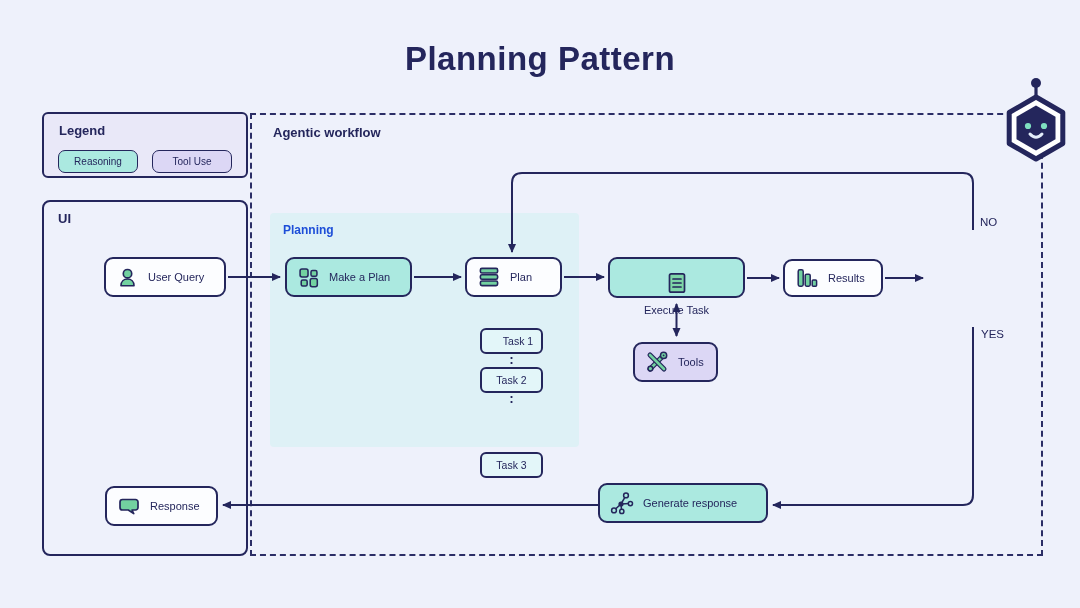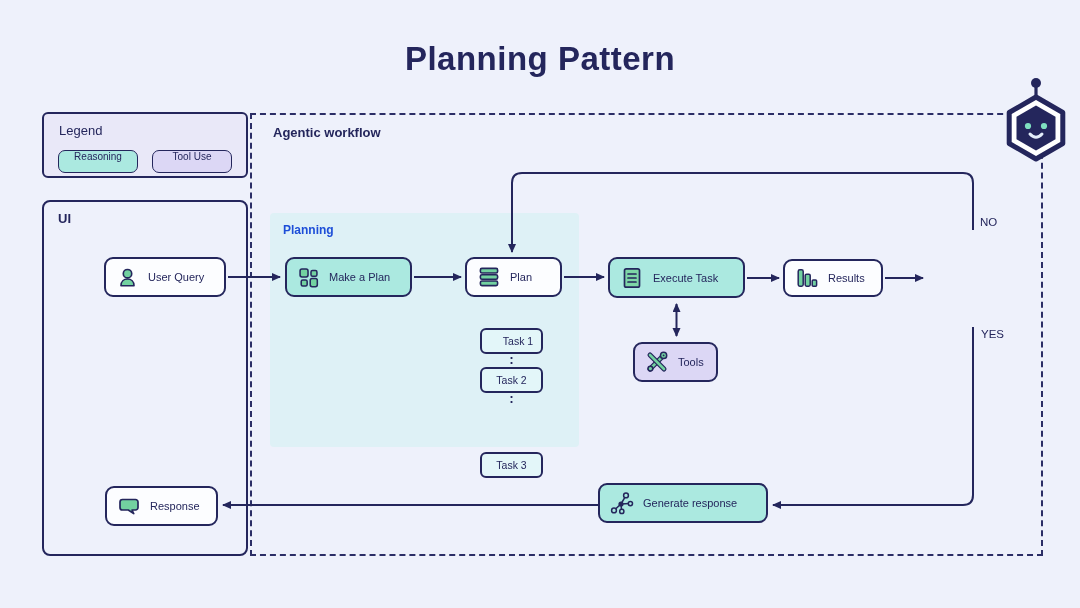--- a/index.html
+++ b/index.html
@@ -17,25 +17,25 @@
     position:absolute; top:40px; left:0; width:1080px;
     text-align:center; font-size:33px; font-weight:bold;
     letter-spacing:0.5px; color:#24265c; z-index:10;
   }
 
   
   .legend-box {
     position:absolute; left:42px; top:112px; width:206px; height:66px;
     background:#e9e8f8; border:2px solid #24265c; border-radius:6px; z-index:2;
   }
-  .legend-title { position:absolute; left:15px; top:9px; font-size:13px; font-weight:normal; }
+  .legend-title { position:absolute; left:15px; top:9px; font-size:13px; font-weight:bold; }
   .pill {
     position:absolute; top:36px; height:23px; width:80px;
     border:1.5px solid #24265c; border-radius:7px;
-    display:flex; justify-content:center;
+    display:flex; align-items:center; justify-content:center;
     font-size:10px; color:#24265c;
   }
   .pill.reasoning { left:14px; background:#abe9e0; }
   .pill.tooluse  { left:108px; background:#dcd7f5; }
 
   .ui-box {
     position:absolute; left:42px; top:200px; width:206px; height:356px;
     border:2px solid #24265c; border-radius:8px; z-index:2;
   }
   .ui-title { position:absolute; left:14px; top:9px; font-size:13px; font-weight:bold; }
@@ -62,21 +62,21 @@
     background:#fcfdff; border:2px solid #24265c; border-radius:9px;
     font-size:11px; color:#24265c; white-space:nowrap;
   }
   .node.teal { background:#abe9e0; }
   .node.lavender { background:#dcd7f5; }
   .node svg { flex:0 0 auto; }
 
   .n-user-query   { left:104px; top:257px; width:122px; height:40px; }
   .n-make-plan    { left:285px; top:257px; width:127px; height:40px; }
   .n-plan         { left:465px; top:257px; width:97px;  height:40px; }
-  .n-execute      { left:608px; top:257px; width:137px; height:41px; }
+  .n-execute      { left:608px; top:257px; width:137px; height:41px;flex-direction:column; }
   .n-results      { left:783px; top:259px; width:100px; height:38px; }
   .n-tools        { left:633px; top:342px; width:85px;  height:40px; }
   .n-generate     { left:598px; top:483px; width:170px; height:40px; }
   .n-response     { left:105px; top:486px; width:113px; height:40px; }
 
   .task {
     position:absolute; left:480px; width:63px; height:26px; z-index:10;
     background:#e3f6f9; border:2px solid #24265c; border-radius:6px;
     display:flex; align-items:center; justify-content:center;
     font-size:10.5px; color:#24265c;

